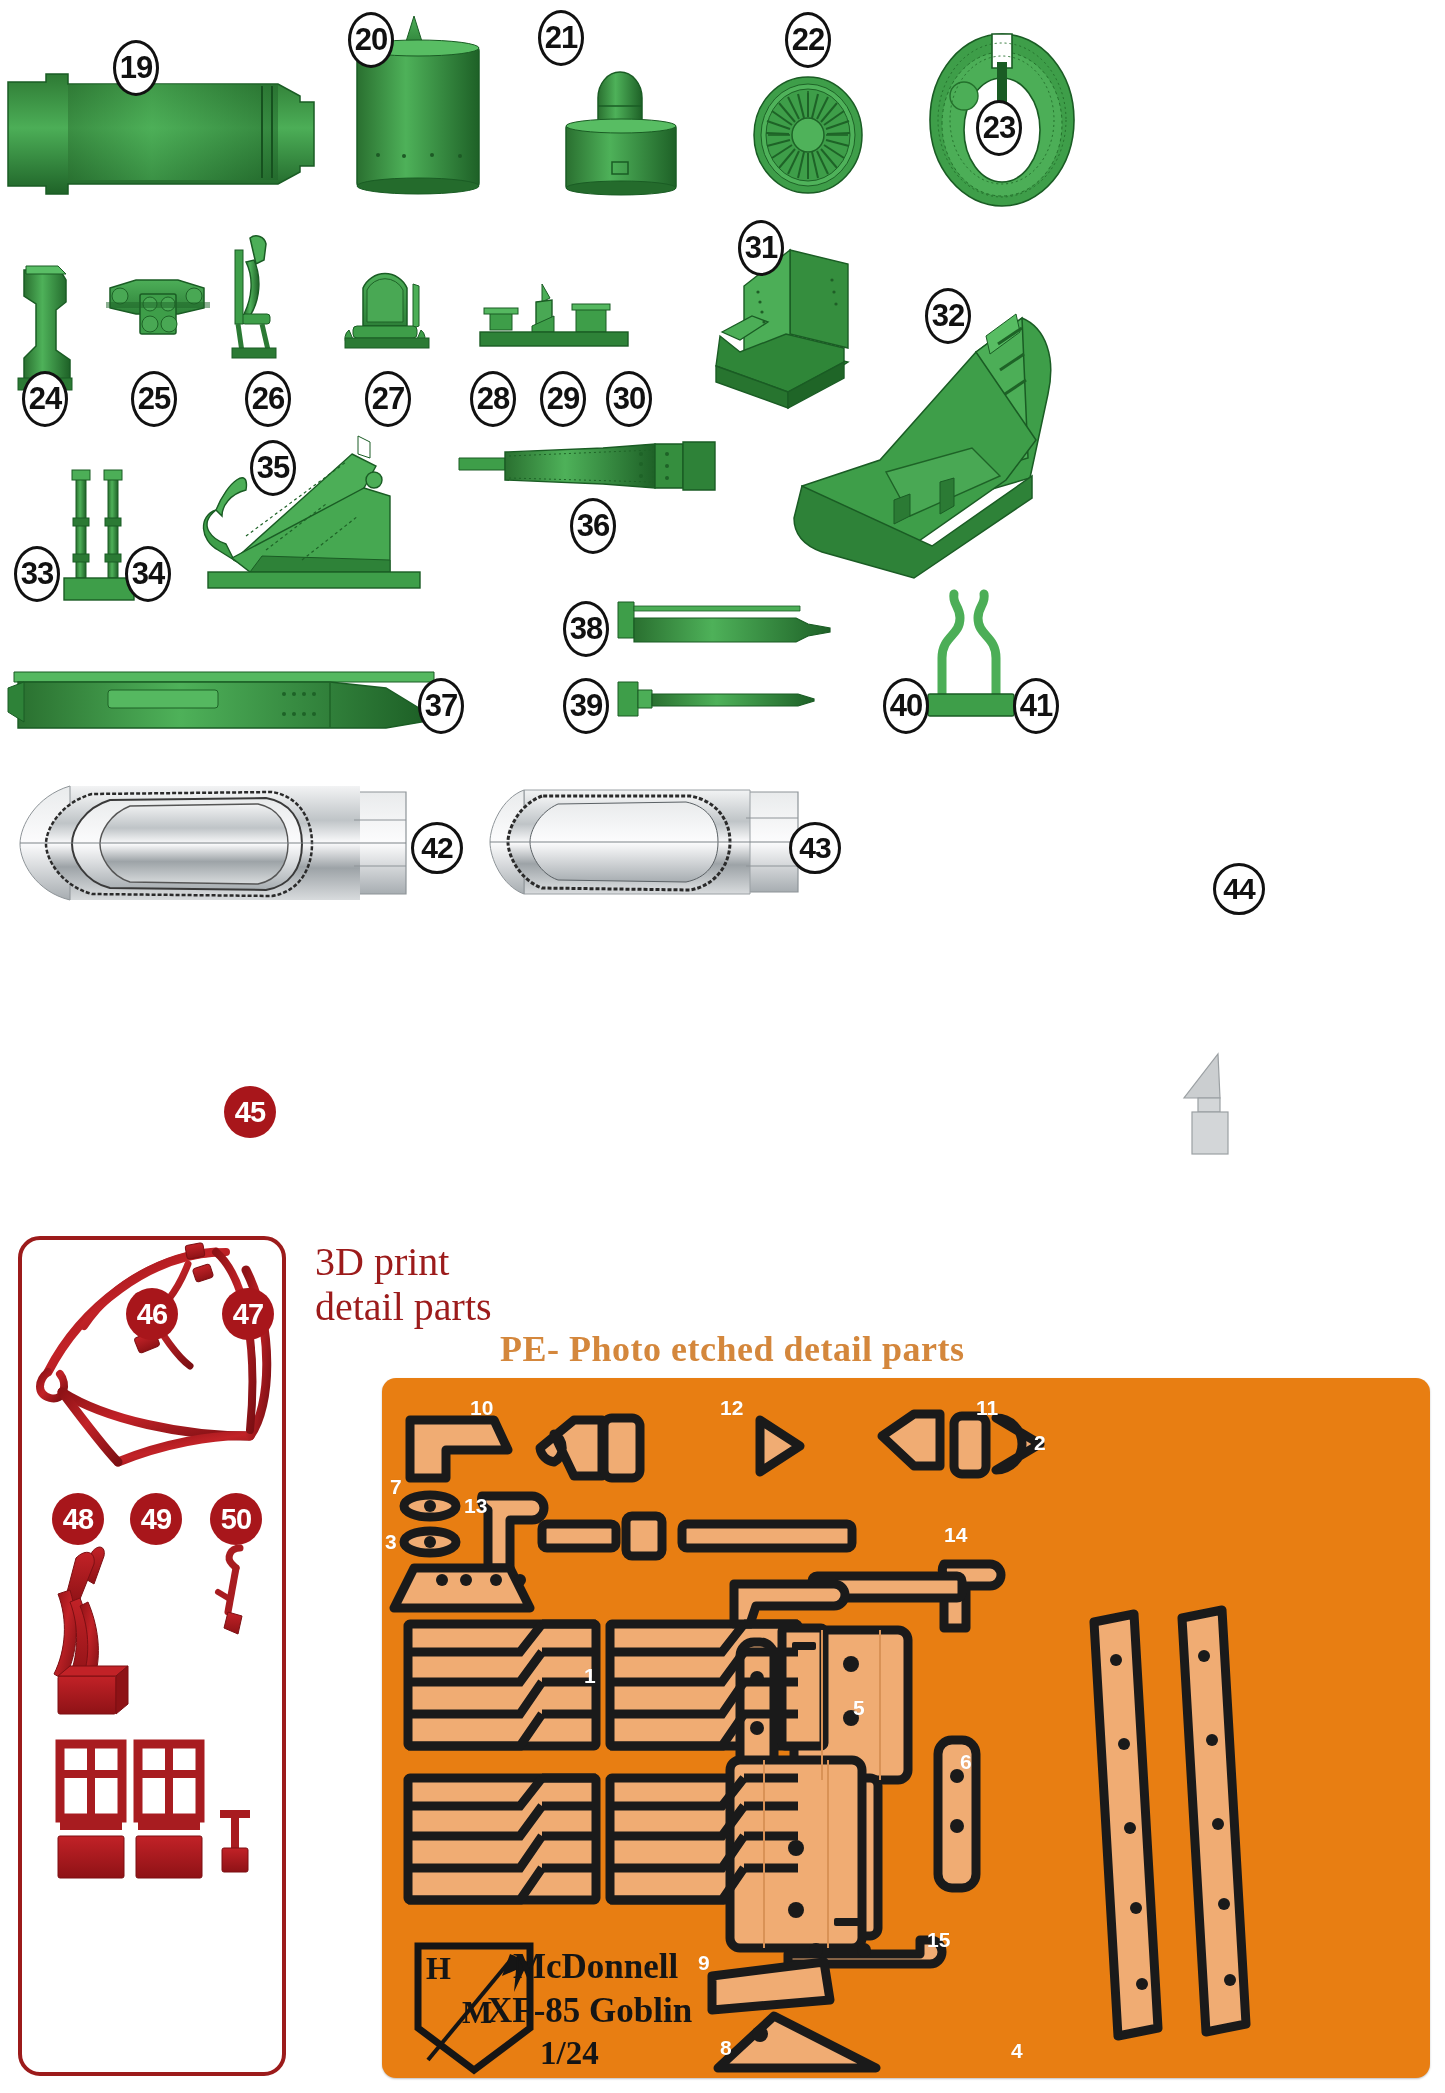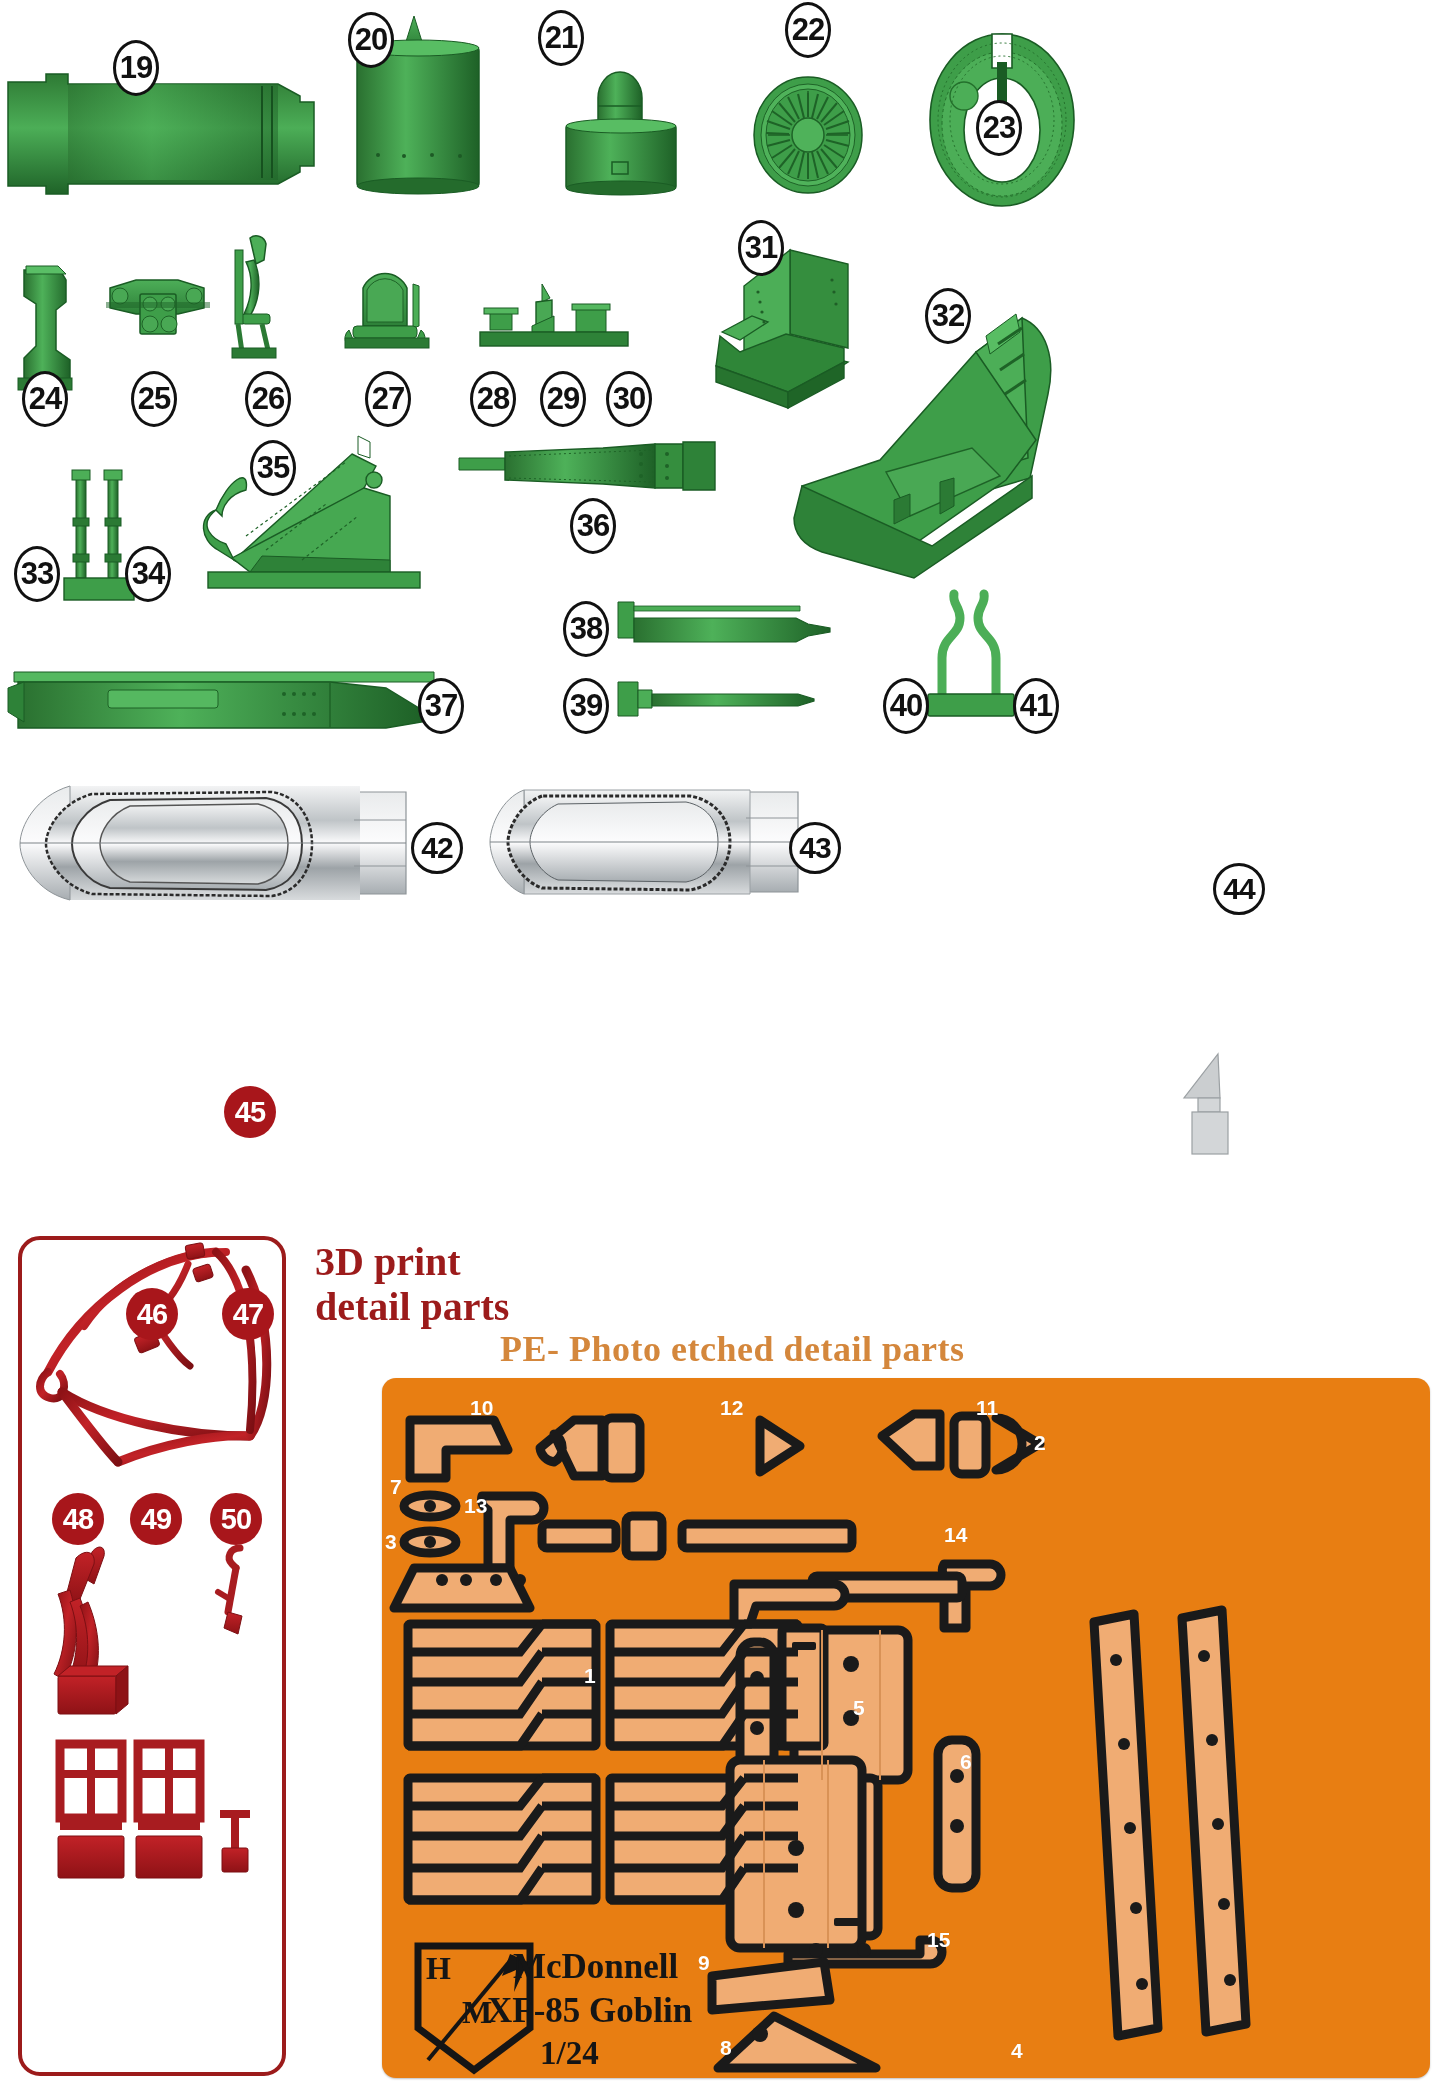--- a/index.html
+++ b/index.html
@@ -16,21 +16,21 @@
          background:#fff;color:#111;font-size:30px;}
   .badge.red{width:52px;height:52px;border-radius:50%;background:#A8161B;
          color:#fff;font-size:29px;border:none;}
 
   
   .fretnum{position:absolute;color:#fff;font-weight:bold;font-size:21px;
            font-family:"Liberation Sans",sans-serif;text-shadow:0 0 1px #00000022;}
 
   
   .h3d{position:absolute;color:#9C1B1B;font-family:"Liberation Serif",serif;
-       font-weight:bold;font-size:40px;line-height:1.12;}
+       font-weight:normal;font-size:40px;line-height:1.12;}
   .hpe{position:absolute;color:#D4873C;font-family:"Liberation Serif",serif;
        font-weight:bold;font-size:36px;letter-spacing:.5px;text-align:center;}
 
   
   .part{position:absolute;}
 
   
   #redbox{position:absolute;left:18px;top:1236px;width:268px;height:840px;
           border:4px solid #9C1B1B;border-radius:22px;box-sizing:border-box;}
 
@@ -355,21 +355,21 @@
     <path d="M30 52 v-44 l-2 44 Z" fill="none"></path>
     <path d="M32 4 l2 44 h-36 l34 -44 Z" fill="#CBCED0" stroke="#9BA0A3" stroke-width="1.2"></path>
     <rect x="12" y="48" width="22" height="14" fill="#D3D6D8" stroke="#9BA0A3" stroke-width="1.2"></rect>
     <rect x="6" y="62" width="36" height="42" fill="#D3D6D8" stroke="#9BA0A3" stroke-width="1.2"></rect>
   </g>
 </svg>
 
 <div class="badge oval" style="left:113px;top:40px">19</div>
 <div class="badge oval" style="left:348px;top:12px">20</div>
 <div class="badge oval" style="left:538px;top:10px">21</div>
-<div class="badge oval" style="left:785px;top:2px">22</div>
+<div class="badge oval" style="left:785px;top:12px">22</div>
 <div class="badge oval" style="left:976px;top:100px">23</div>
 <div class="badge oval" style="left:22px;top:371px">24</div>
 <div class="badge oval" style="left:131px;top:371px">25</div>
 <div class="badge oval" style="left:245px;top:371px">26</div>
 <div class="badge oval" style="left:365px;top:371px">27</div>
 <div class="badge oval" style="left:470px;top:371px">28</div>
 <div class="badge oval" style="left:540px;top:371px">29</div>
 <div class="badge oval" style="left:606px;top:371px">30</div>
 <div class="badge oval" style="left:738px;top:220px">31</div>
 <div class="badge oval" style="left:925px;top:288px">32</div>

